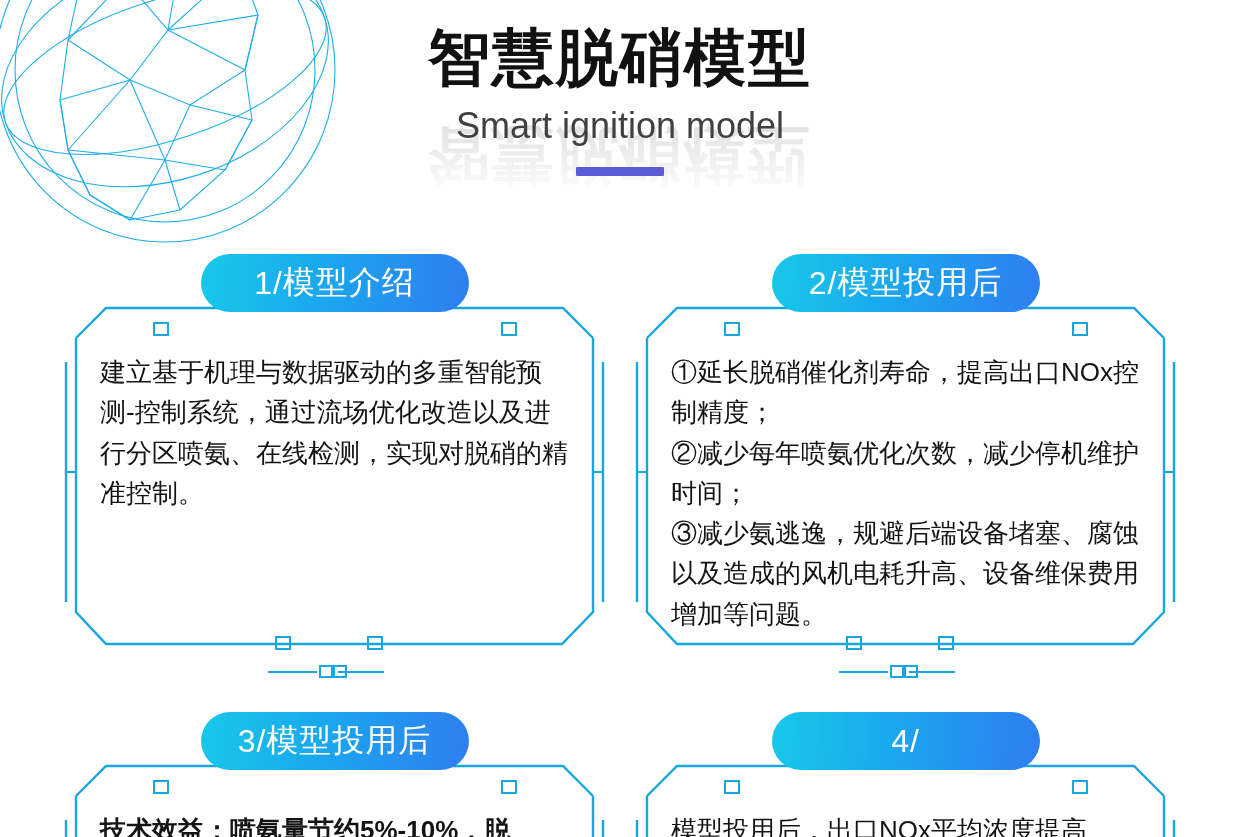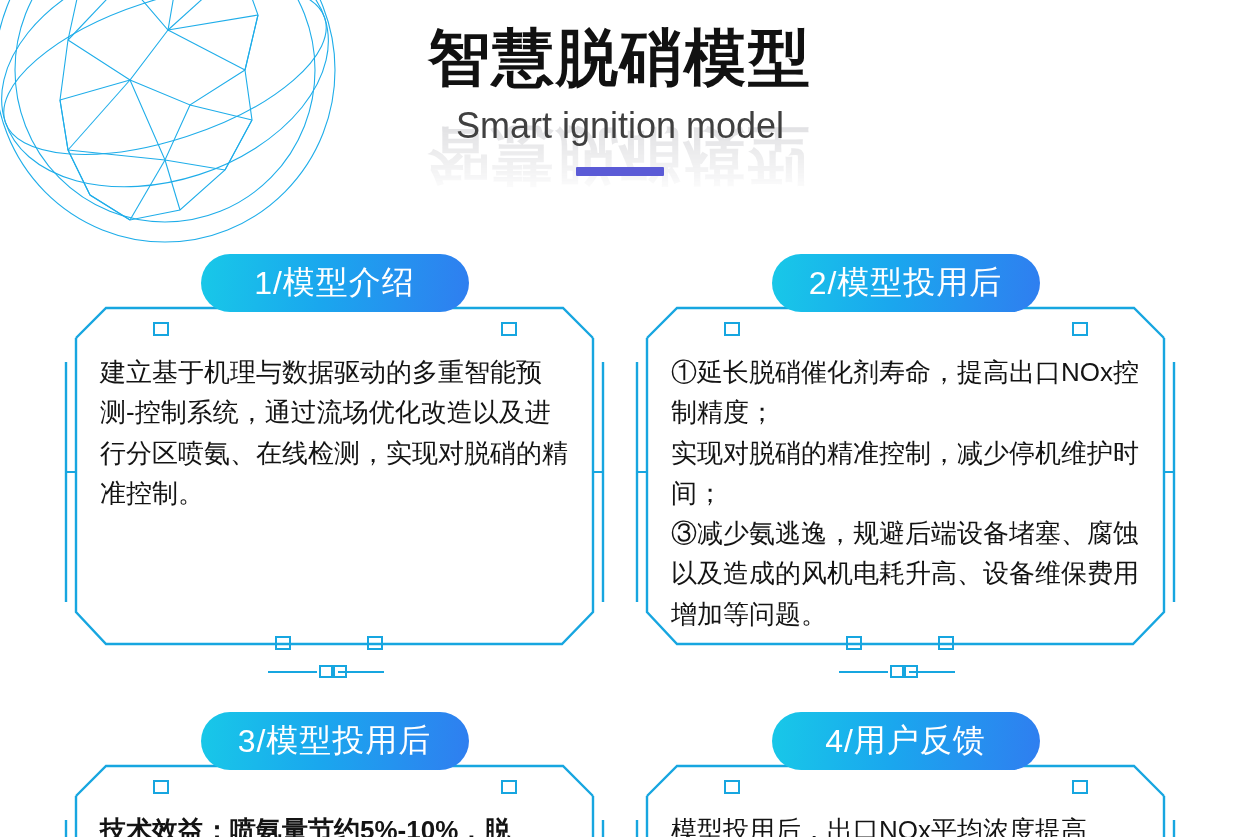--- a/index.html
+++ b/index.html
@@ -254,21 +254,21 @@
           <path d="M531 190 L541 190"></path>
         </g>
       </svg>
     </div>
     <div class="card-badge">
       <span class="num">2/</span>
         <span class="name">模型投用后</span>
     </div>
     <div class="card-body">
       <p style="white-space:pre-line">①延长脱硝催化剂寿命，提高出口NOx控制精度；
-实现对脱硝的精准控制，减少停机维护时间；
+②减少每年喷氨优化次数，减少停机维护时间；
 ③减少氨逃逸，规避后端设备堵塞、腐蚀以及造成的风机电耗升高、设备维保费用增加等问题。</p>
     </div>
   </div>
 
   <div class="card clipped">
     <div class="card-frame">
       <svg width="545" height="400" viewBox="0 0 545 400" fill="none" xmlns="http://www.w3.org/2000/svg">
         <g stroke="#17a6e0" fill="none" stroke-width="2.4">
           <path d="M14 56 L14 330 L44 362 L500 362 L531 330 L531 56"></path>
           <path d="M14 56 L44 26 L182 26"></path>
@@ -302,20 +302,19 @@
           <path d="M541 80 L541 320"></path>
         </g>
         <g stroke="#17a6e0" fill="none" stroke-width="2">
           <rect x="92" y="41" width="14" height="12"></rect>
           <rect x="440" y="41" width="14" height="12"></rect>
         </g>
       </svg>
     </div>
     <div class="card-badge">
       <span class="num">4/</span>
-        <span class="name">用户反馈</span>
     </div>
     <div class="card-body">
       <p>模型投用后，出口NOx平均浓度提高</p>
     </div>
   </div>
 
 </div>
 
 </body></html>

